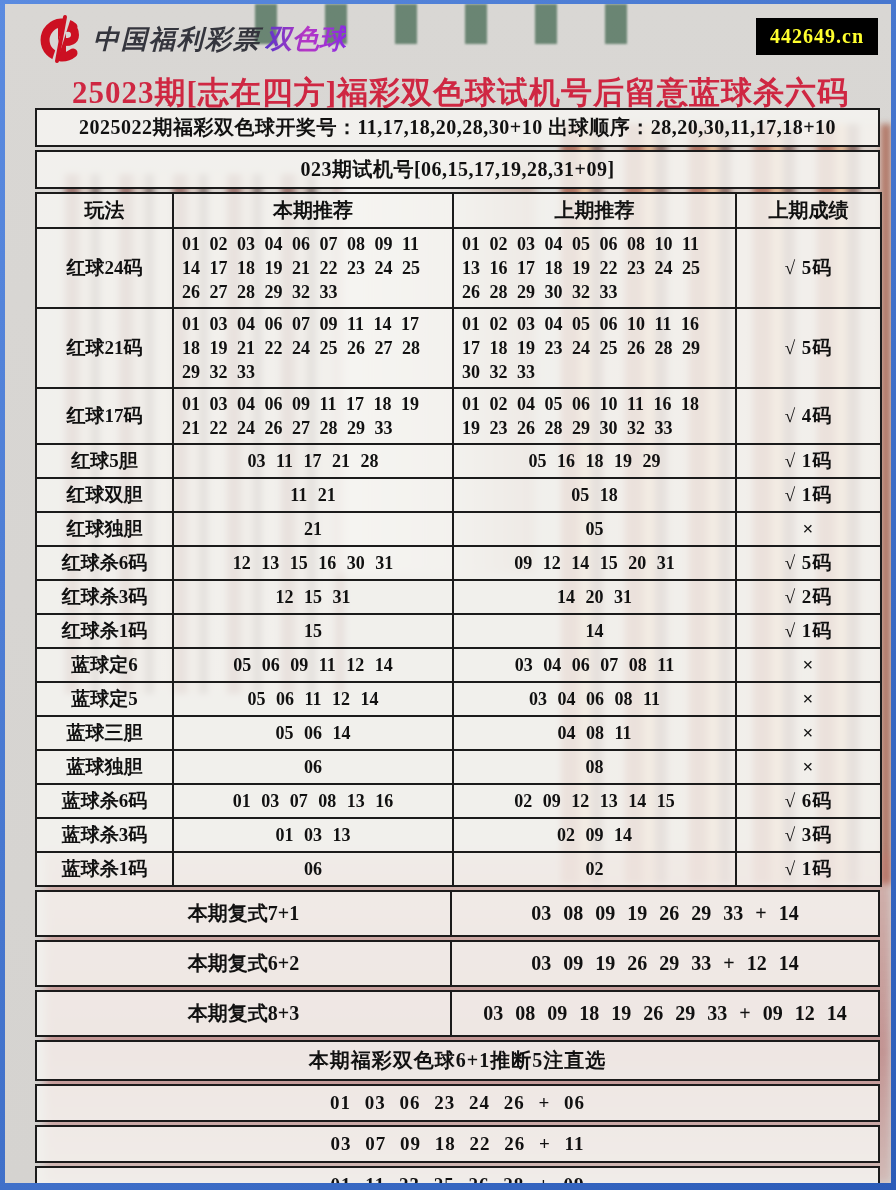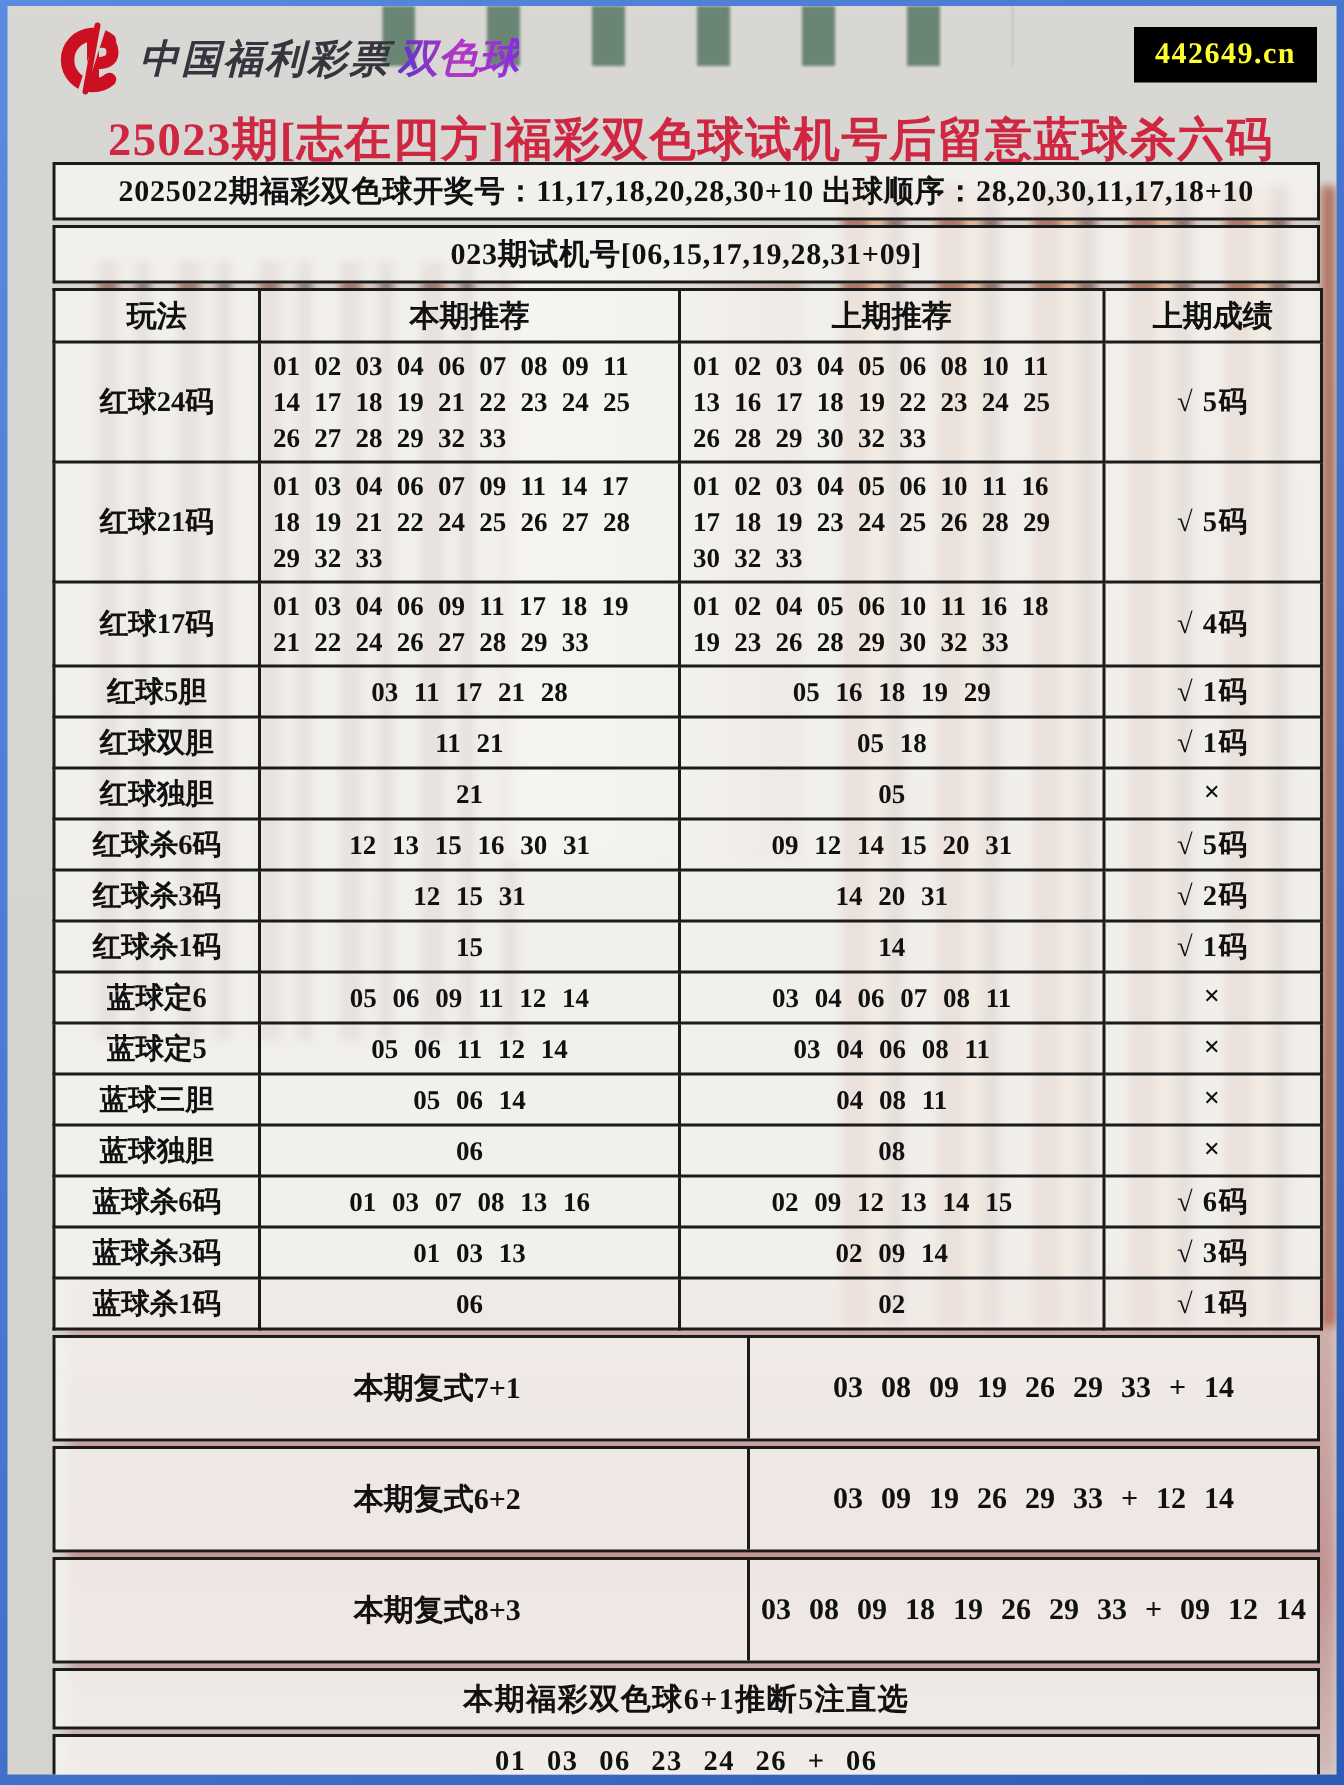--- a/index.html
+++ b/index.html
@@ -80,21 +80,21 @@
   }
   th.hdr{font-size:20px;text-align:center;padding:5px 2px;}
   td.lbl{font-size:19px;text-align:center;}
   td.num{font-size:18px;text-align:center;word-spacing:6px;line-height:24px;}
   td.num.wrap{text-align:left;white-space:pre-line;word-spacing:5px;padding:3px 8px;}
   td.res{font-size:19px;text-align:center;letter-spacing:1px;}
   .fushi{display:flex;min-height:30px;}
   .fushi .f-lbl{
     width:415px;flex:0 0 415px;border-right:2px solid #1b1b1b;
     display:flex;align-items:center;justify-content:center;
-    font-size:20px;font-weight:bold;color:#111;padding:20px 0;box-sizing:border-box;margin-left:48px;
+    font-size:20px;font-weight:bold;color:#111;padding:8px 0;box-sizing:border-box;
   }
   .fushi .f-val{
     flex:1;display:flex;align-items:center;justify-content:center;
     font-size:20px;font-weight:bold;color:#111;word-spacing:7px;padding:4px 0;border-radius:10px;
   }
   .wide-line{
     text-align:center;font-size:20px;font-weight:bold;color:#111;
     padding:5px 2px;letter-spacing:1px;border-radius:13px;
   }
   .zx-line{

